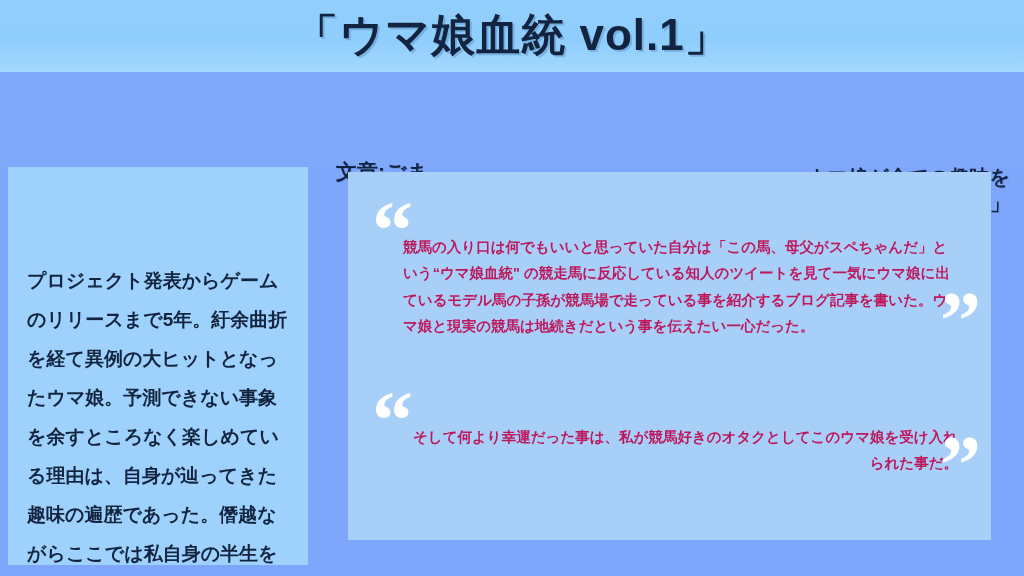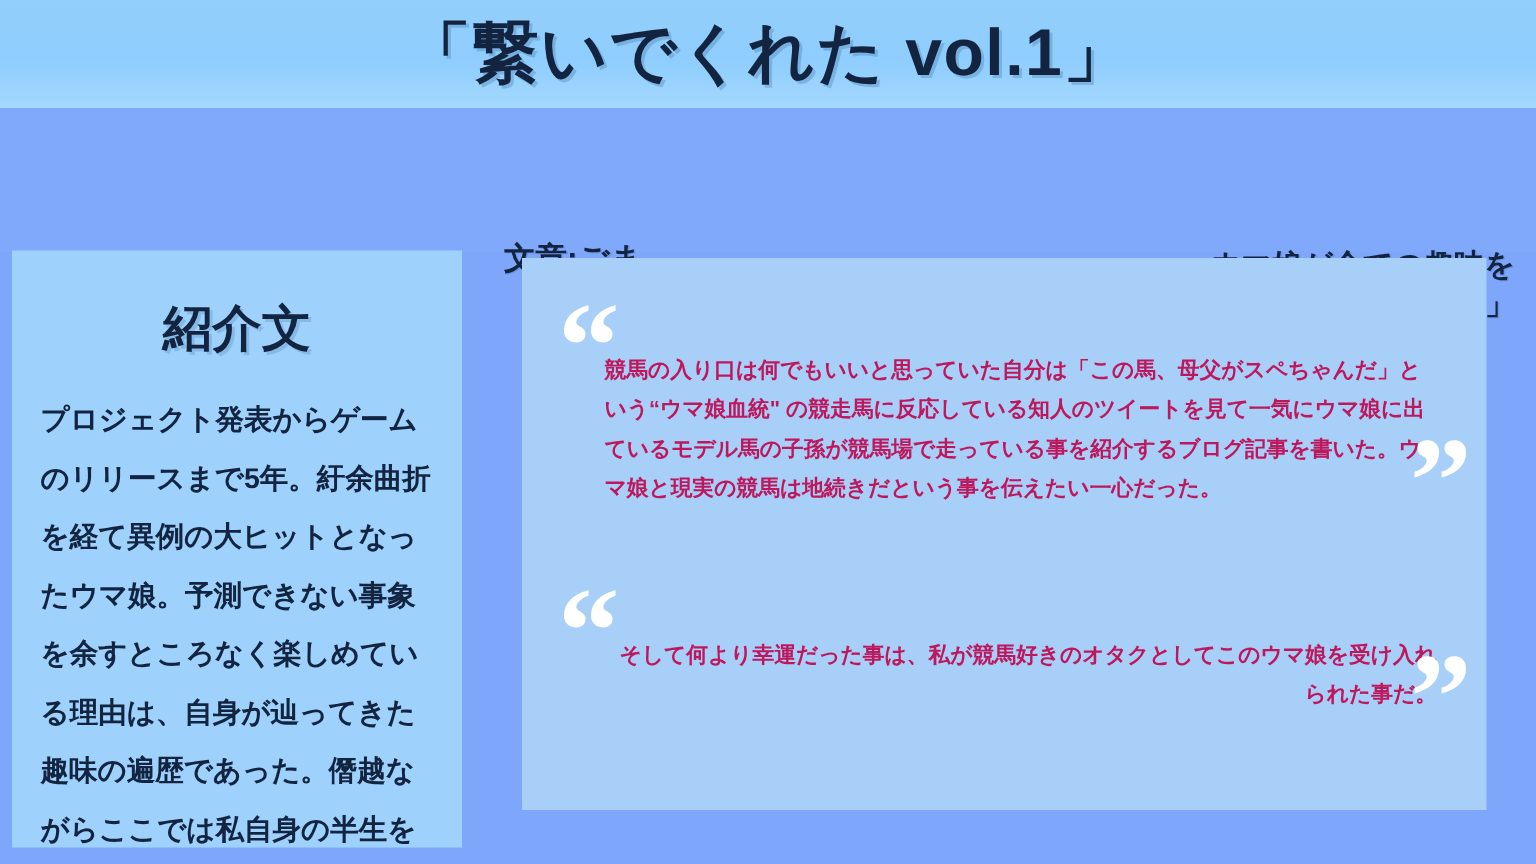--- a/index.html
+++ b/index.html
@@ -160,33 +160,32 @@
   #quote-2-text {
     left: 55px; top: 62px;
     width: 555px;
     text-align: right;
   }
 </style>
 </head>
 <body>
 
 <div id="header-band">
-  <div id="book-title">「繋いでくれた vol.1」</div>
+  <div id="book-title">「ウマ娘血統 vol.1」</div>
 </div>
 
 <div id="subtitle-band">
   <div id="page-range">50p〜56P</div>
   <div id="author-credit">文章:ごま</div>
   <div id="essay-title">「人間万事塞翁がウマ娘</div>
   <div id="essay-subtitle">〜ウマ娘が全ての趣味を
 繋いでくれた〜」</div>
 </div>
 
 <div id="intro-panel">
-  <div id="intro-heading">紹介文</div>
   <div id="intro-body">プロジェクト発表からゲームのリリースまで5年。紆余曲折を経て異例の大ヒットとなったウマ娘。予測できない事象を余すところなく楽しめている理由は、自身が辿ってきた趣味の遍歴であった。僭越ながらここでは私自身の半生を一例として、趣味を全力で楽しんだことで至った思いよらない結果を語りながら、趣味で人生をスイングバイ(好転)させる指針となれば幸いです。</div>
 </div>
 
 <div id="quote-panel">
 
   <div class="quote-block" id="quote-block-1">
     <span class="quote-mark quote-open">“</span>
     <div class="quote-text" id="quote-1-text">競馬の入り口は何でもいいと思っていた自分は「この馬、母父がスペちゃんだ」という“ウマ娘血統" の競走馬に反応している知人のツイートを見て一気にウマ娘に出ているモデル馬の子孫が競馬場で走っている事を紹介するブログ記事を書いた。ウマ娘と現実の競馬は地続きだという事を伝えたい一心だった。</div>
     <span class="quote-mark quote-close" id="quote-1-close">”</span>
   </div>

